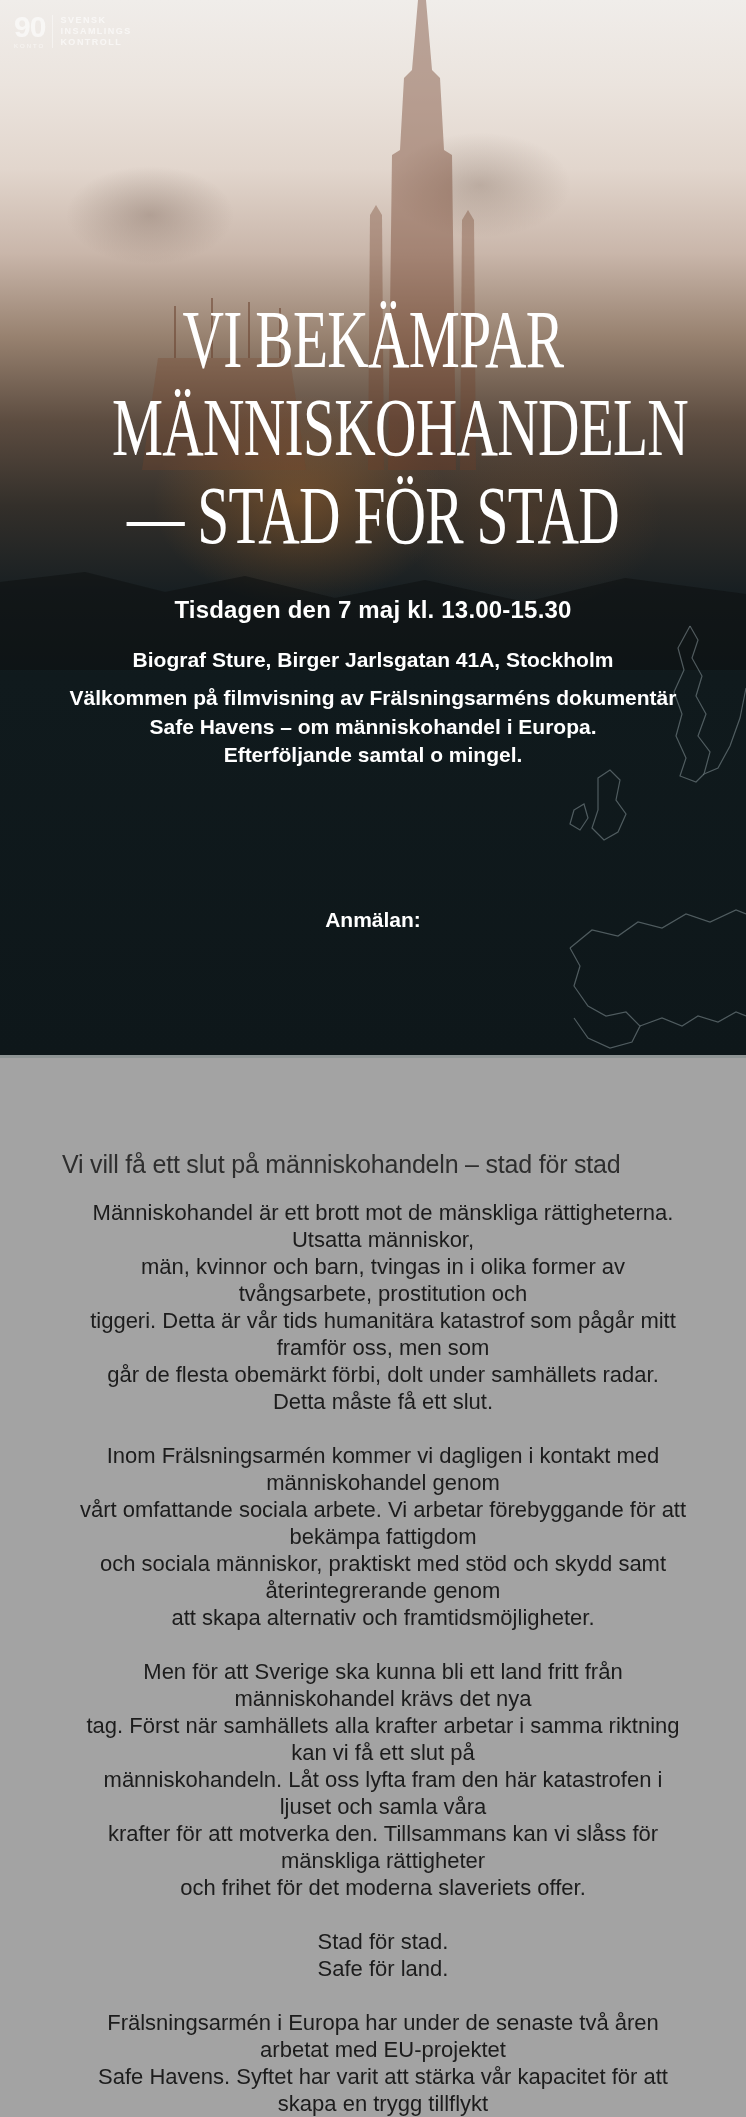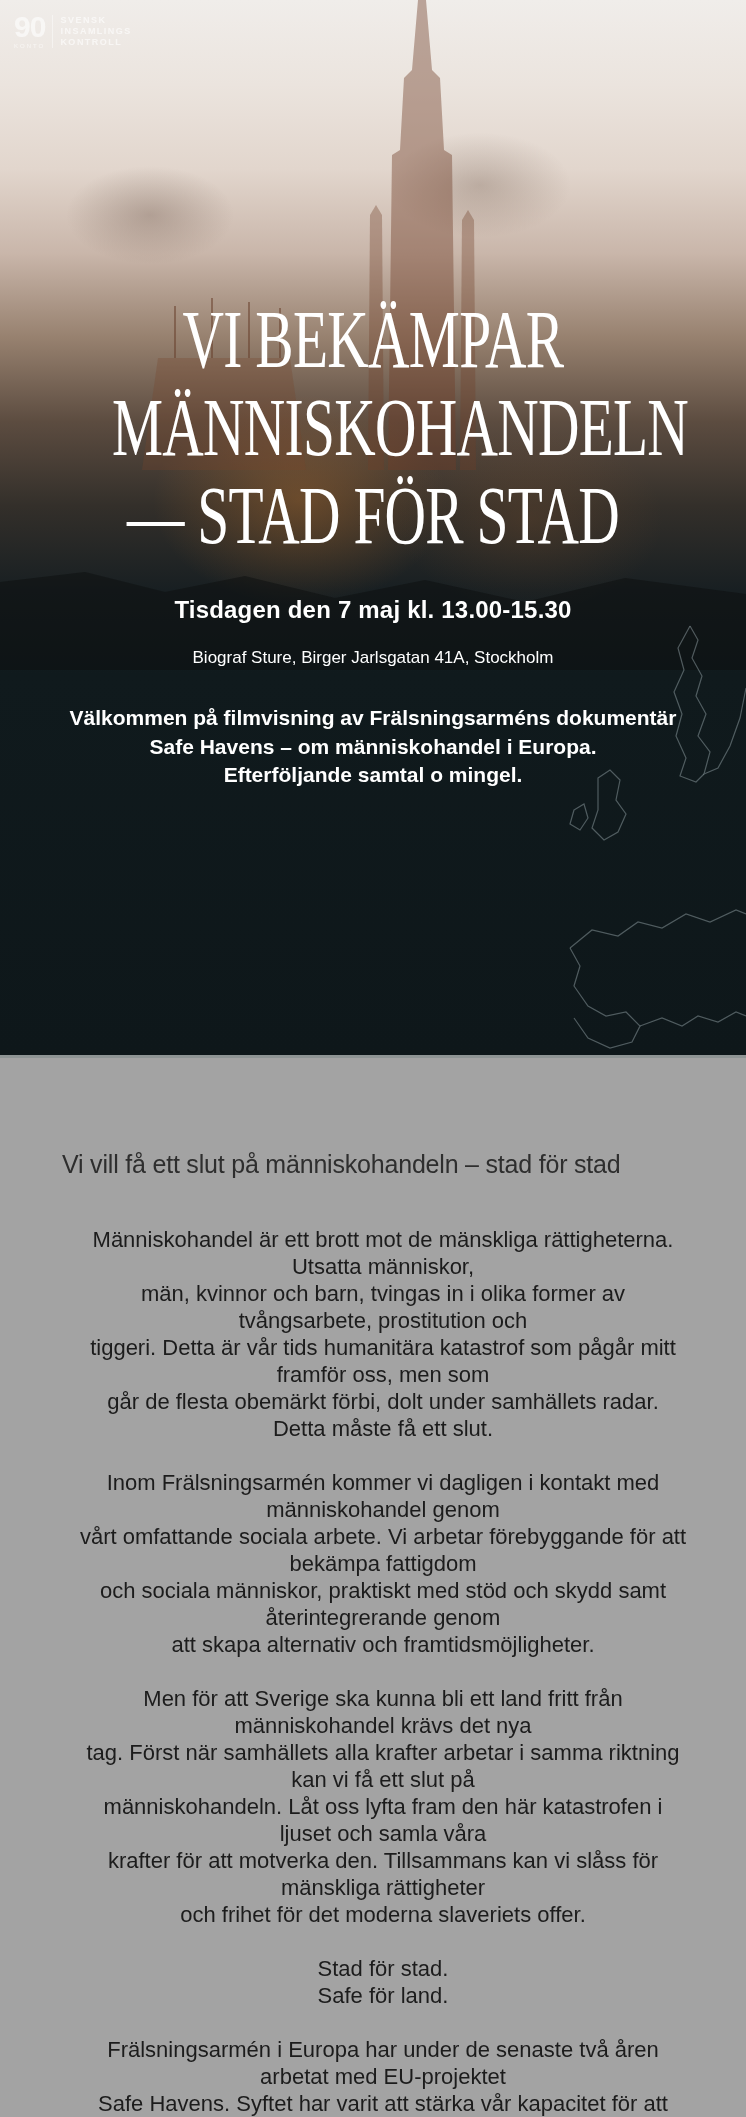--- a/index.html
+++ b/index.html
@@ -51,34 +51,34 @@
     font-family:"Liberation Serif", serif;
     font-weight:400;color:#ffffff;
   }
   .hl{
     display:block;font-size:82px;line-height:88px;letter-spacing:-1px;
     transform:scaleX(.70);transform-origin:50% 50%;white-space:nowrap;
   }
 
   .hero p{margin:0;}
   .hero-date{position:absolute;top:596px;left:0;right:0;font-size:24px;font-weight:bold;letter-spacing:.2px;}
-  .hero-venue{position:absolute;top:648px;left:0;right:0;font-size:17px;font-weight:normal;}
-  .hero-welcome{position:absolute;top:704px;left:0;right:0;font-size:21px;font-weight:bold;line-height:28.5px;white-space:pre-line;}
+  .hero-venue{position:absolute;top:648px;left:0;right:0;font-size:21px;font-weight:bold;}
+  .hero-welcome{position:absolute;top:684px;left:0;right:0;font-size:21px;font-weight:bold;line-height:28.5px;white-space:pre-line;}
   .hero-schedule{position:absolute;top:806px;left:0;right:0;font-size:21px;font-weight:bold;line-height:28.5px;white-space:pre-line;}
   .hero-signup-label{position:absolute;top:908px;left:0;right:0;font-size:21px;font-weight:bold;}
   .hero-signup-url{position:absolute;top:936px;left:0;right:0;font-size:21px;font-weight:bold;cursor:pointer;}
 
   
   .content{
     position:relative;
     padding:92px 58px 0 62px;
     color:#1c1c1c;
   }
   .content h2{
-    margin:0 0 47px 0;
+    margin:0 0 20px 0;
     font-size:25px;font-weight:400;color:#2e2e2e;letter-spacing:-.2px;
   }
   .content .body{
     margin:0 0 27px 16px;
     font-size:22px;line-height:27px;
     white-space:pre-line;
     text-align:center;
   }
 </style>
 </head>
@@ -132,20 +132,21 @@
       <span class="hl">VI BEKÄMPAR</span>
       <span class="hl">MÄNNISKOHANDELN</span>
       <span class="hl">— STAD FÖR STAD</span>
     </h1>
 
     <p class="hero-date">Tisdagen den 7 maj kl. 13.00-15.30</p>
     <p class="hero-venue">Biograf Sture, Birger Jarlsgatan 41A, Stockholm</p>
     <p class="hero-welcome">Välkommen på filmvisning av Frälsningsarméns dokumentär
 Safe Havens – om människohandel i Europa.
 Efterföljande samtal o mingel.</p>
+    <p class="hero-signup-label">Anmälan:</p>
   </header>
 
   <main class="content">
     <h2>Vi vill få ett slut på människohandeln – stad för stad</h2>
 
     <p class="body">Människohandel är ett brott mot de mänskliga rättigheterna. Utsatta människor,
 män, kvinnor och barn, tvingas in i olika former av tvångsarbete, prostitution och
 tiggeri.  Detta är vår tids humanitära katastrof som pågår mitt framför oss, men som
 går de flesta obemärkt förbi, dolt under samhällets radar. Detta måste få ett slut.</p>
     <p class="body">Inom Frälsningsarmén kommer vi dagligen i kontakt med människohandel genom

